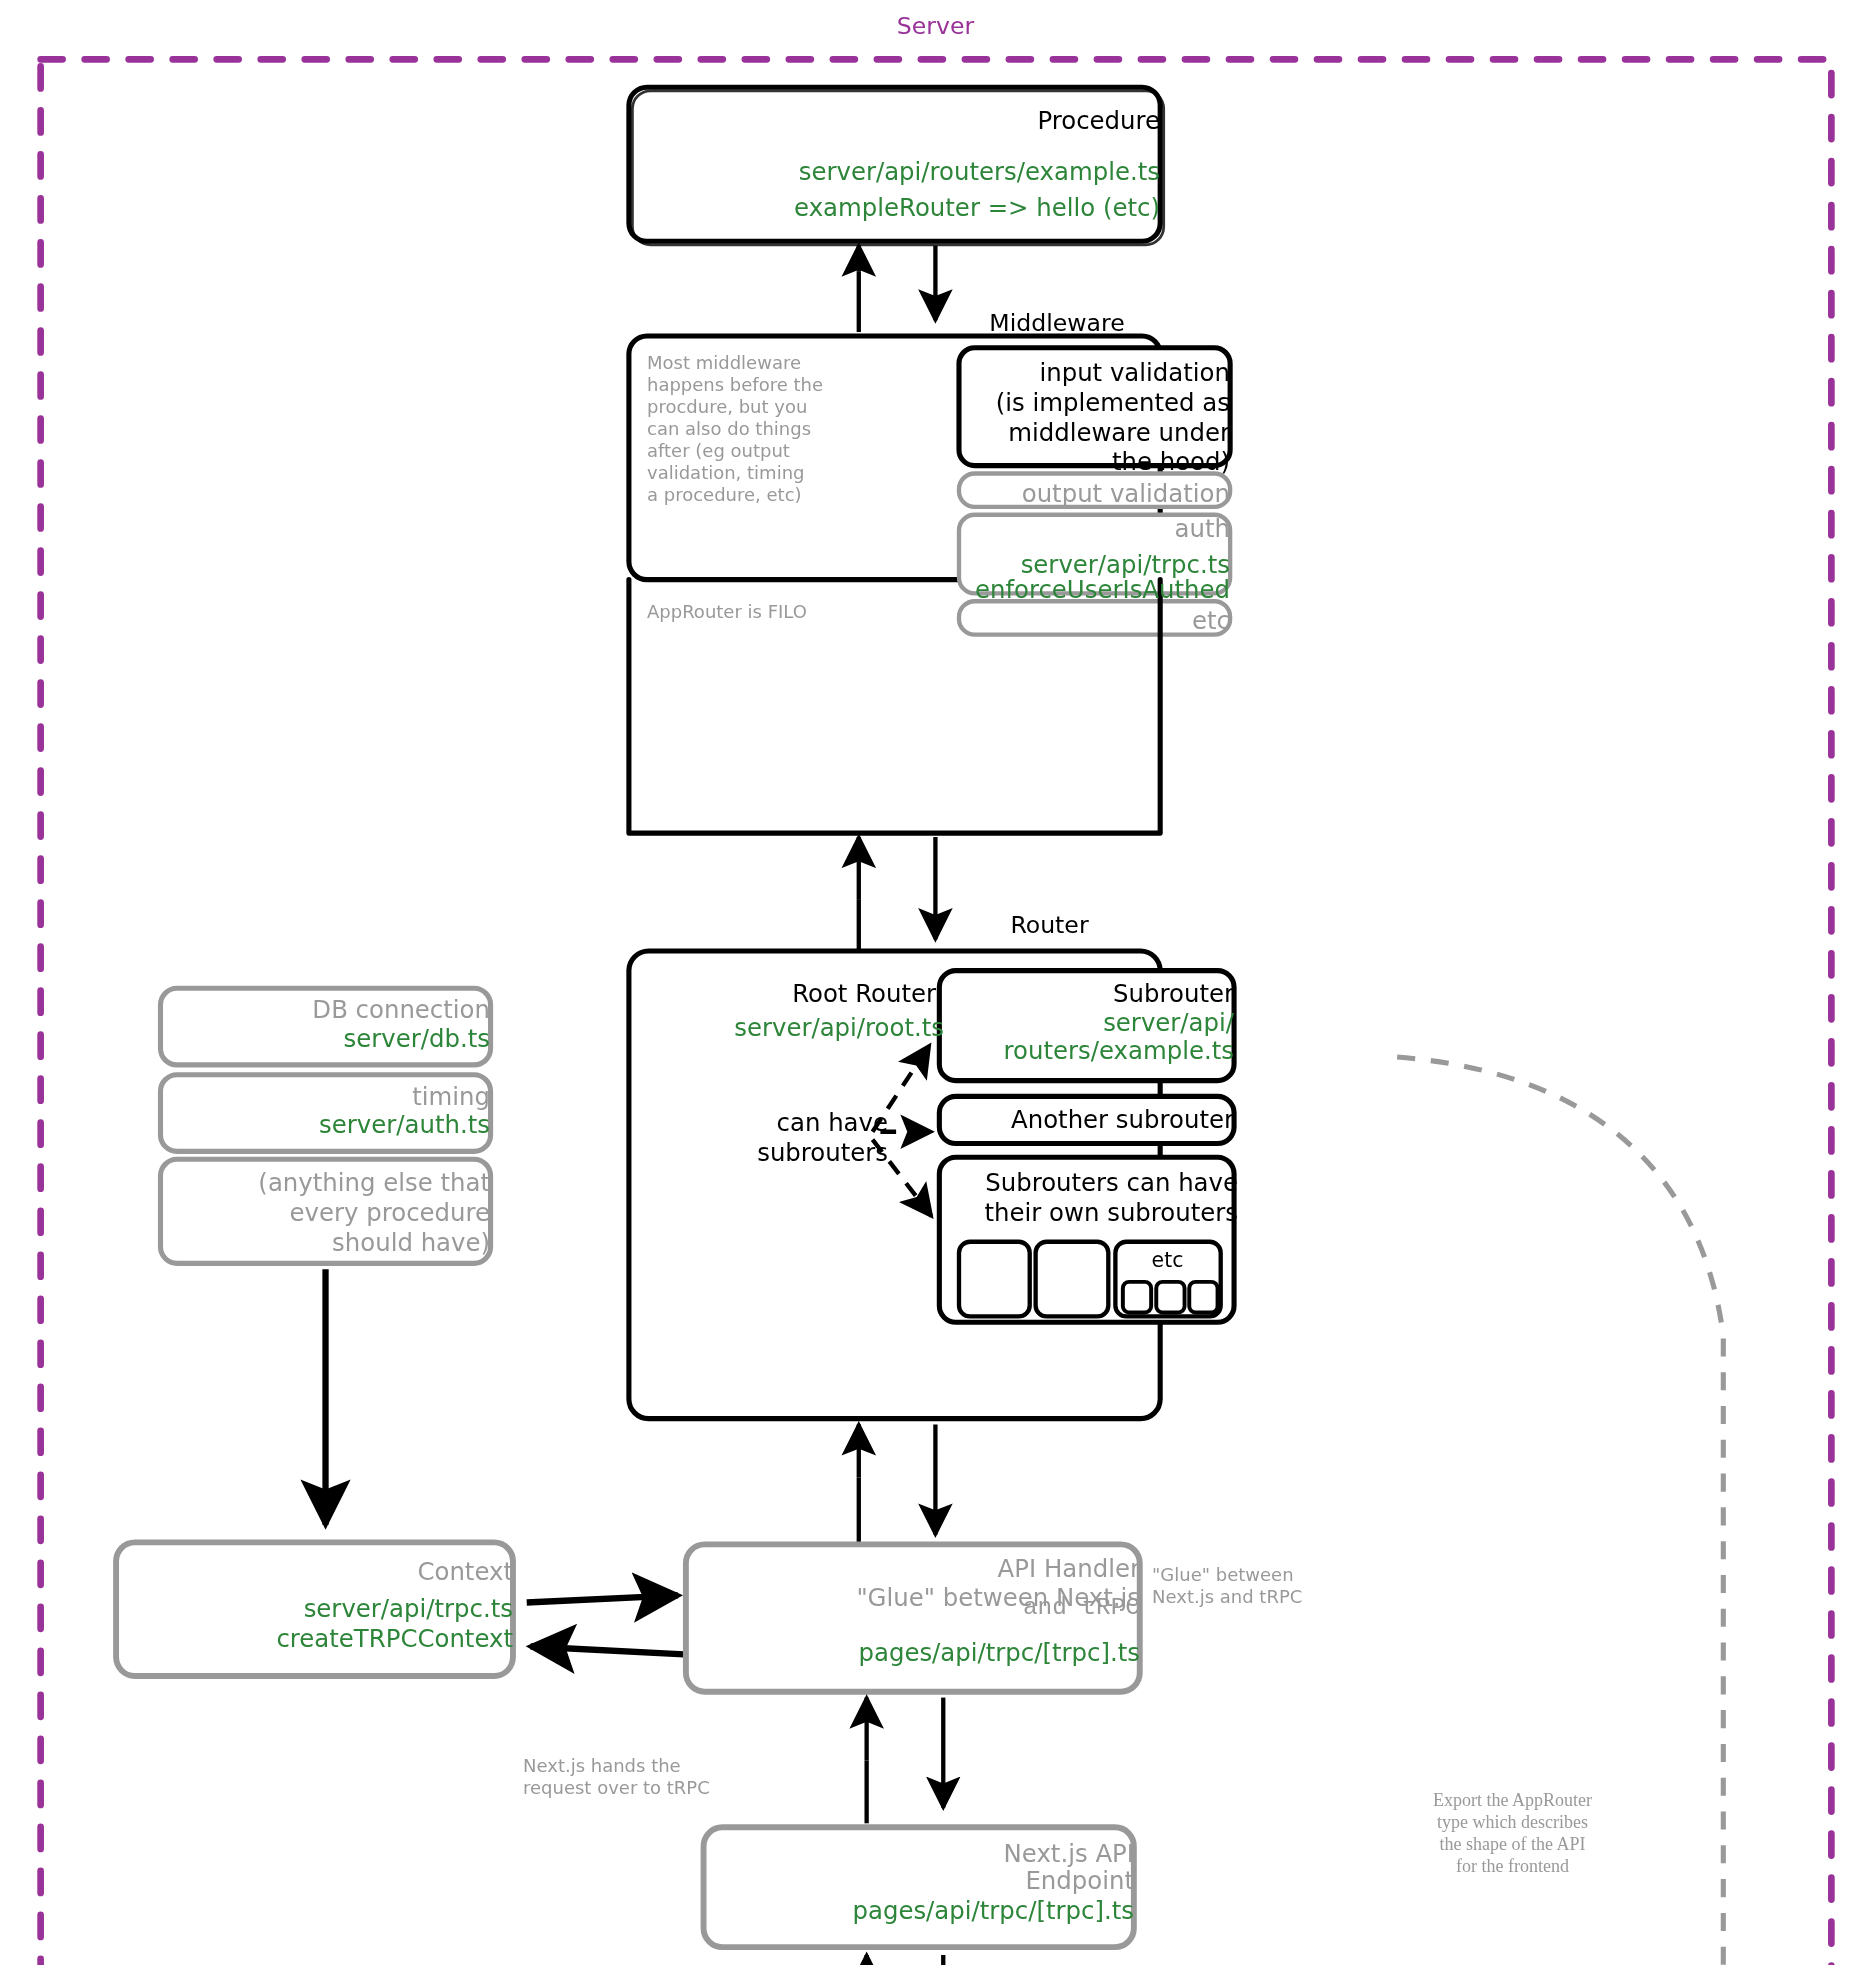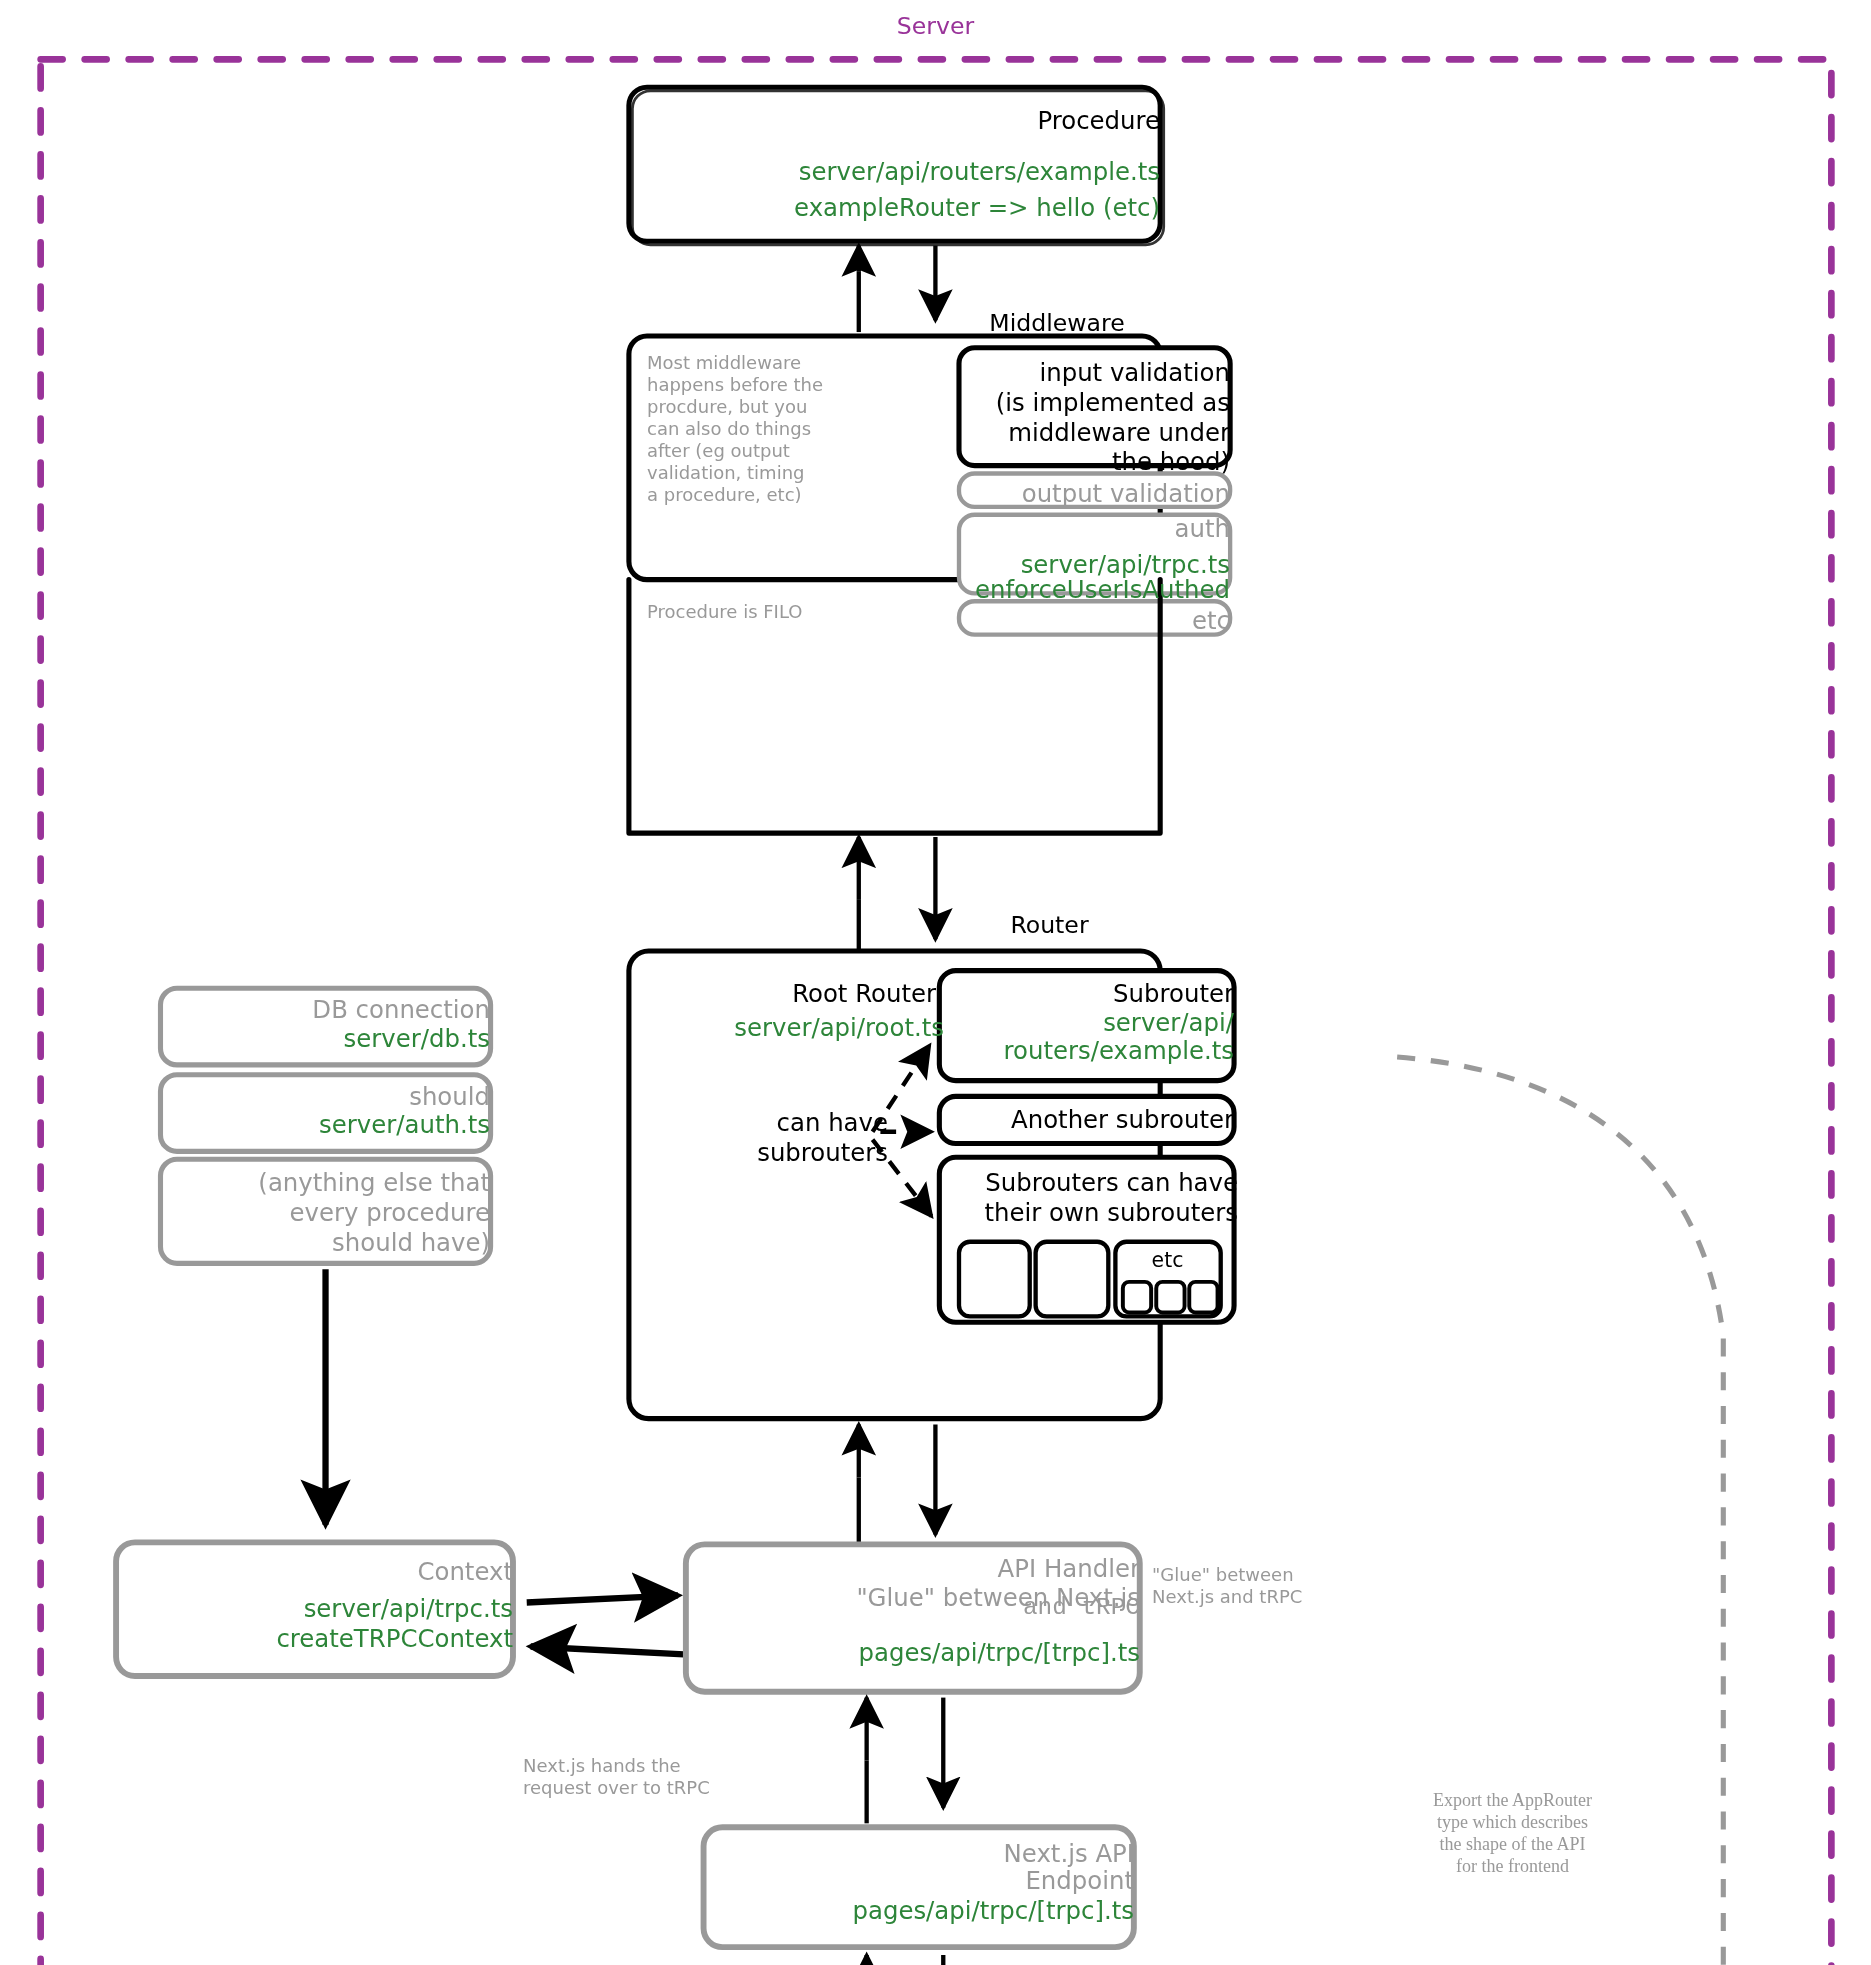--- a/index.html
+++ b/index.html
@@ -202,21 +202,21 @@
 <div class="lbl grn s-box" style="left:629px;top:193px;width:531px;">exampleRouter =&gt; hello (etc)</div>
 
 <div class="lbl blk s-sec" style="left:955px;top:309px;width:204px;">Middleware</div>
 <div class="lbl gry s-note left" style="left:647px;top:352px;width:314px;">Most middleware
 happens before the
 procdure, but you
 can also do things
 after (eg output
 validation, timing
 a procedure, etc)</div>
-<div class="lbl gry s-note left" style="left:647px;top:601px;width:314px;">Procedure is FILO</div>
+<div class="lbl gry s-note left" style="left:647px;top:601px;width:314px;">AppRouter is FILO</div>
 <div class="lbl blk s-box" style="left:959px;top:358px;width:271px;">input validation
 (is implemented as
 middleware under
 the hood)</div>
 <div class="lbl gry s-box" style="left:959px;top:479px;width:271px;">output validation</div>
 <div class="lbl gry s-box" style="left:959px;top:514px;width:271px;">auth</div>
 <div class="lbl grn s-box" style="left:959px;top:550px;width:271px;">server/api/trpc.ts</div>
 <div class="lbl grn s-box" style="left:959px;top:575px;width:271px;">enforceUserIsAuthed</div>
 <div class="lbl gry s-box" style="left:959px;top:606px;width:271px;">etc</div>
 
@@ -228,21 +228,21 @@
 <div class="lbl grn s-box" style="left:939px;top:1036px;width:295px;">routers/example.ts</div>
 <div class="lbl blk s-box" style="left:939px;top:1105px;width:295px;">Another subrouter</div>
 <div class="lbl blk s-box" style="left:935px;top:1168px;width:303px;">Subrouters can have
 their own subrouters</div>
 <div class="lbl blk s-small" style="left:1115px;top:1248px;width:105px;">etc</div>
 <div class="lbl blk s-box" style="left:668px;top:1108px;width:220px;">can have
 subrouters</div>
 
 <div class="lbl gry s-box" style="left:160px;top:995px;width:330px;">DB connection</div>
 <div class="lbl grn s-box" style="left:160px;top:1024px;width:330px;">server/db.ts</div>
-<div class="lbl gry s-box" style="left:160px;top:1082px;width:330px;">should</div>
+<div class="lbl gry s-box" style="left:160px;top:1082px;width:330px;">timing</div>
 <div class="lbl grn s-box" style="left:160px;top:1110px;width:330px;">server/auth.ts</div>
 <div class="lbl gry s-box" style="left:160px;top:1168px;width:330px;">(anything else that
 every procedure
 should have)</div>
 <div class="lbl gry s-box" style="left:116px;top:1557px;width:397px;">Context</div>
 <div class="lbl grn s-box" style="left:116px;top:1594px;width:397px;">server/api/trpc.ts</div>
 <div class="lbl grn s-box" style="left:116px;top:1624px;width:397px;">createTRPCContext</div>
 
 <div class="lbl gry s-box" style="left:686px;top:1554px;width:454px;">API Handler</div>
 <div class="lbl gry s-box" style="left:686px;top:1583px;width:454px;">"Glue" between Next.js</div>

